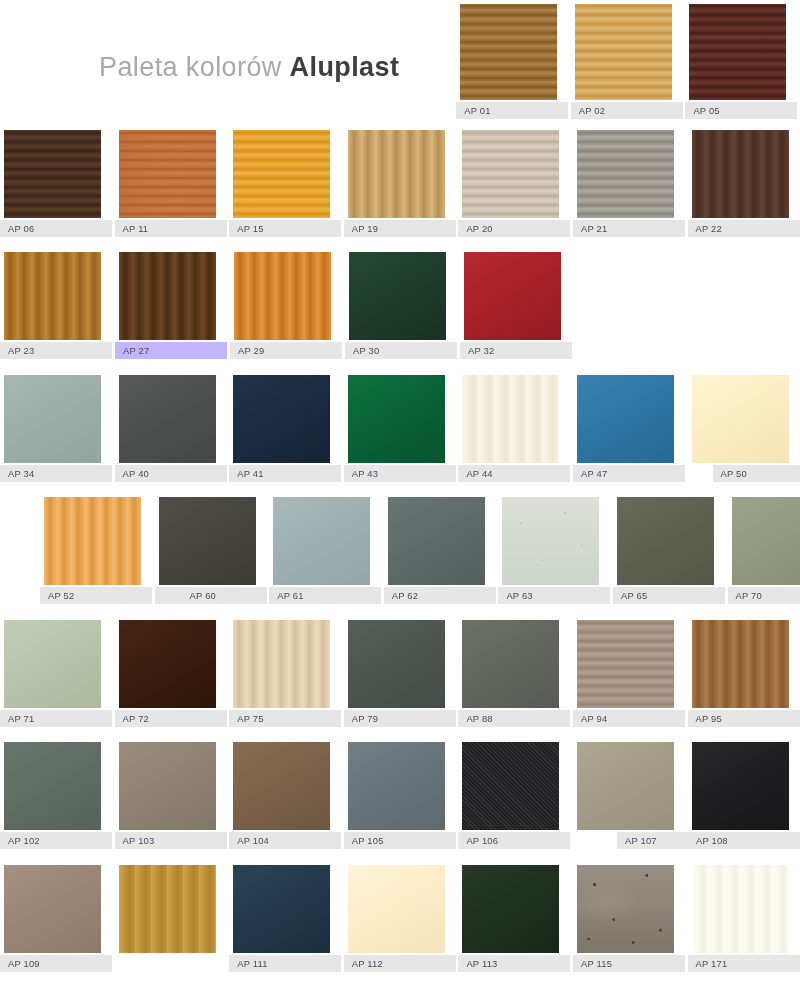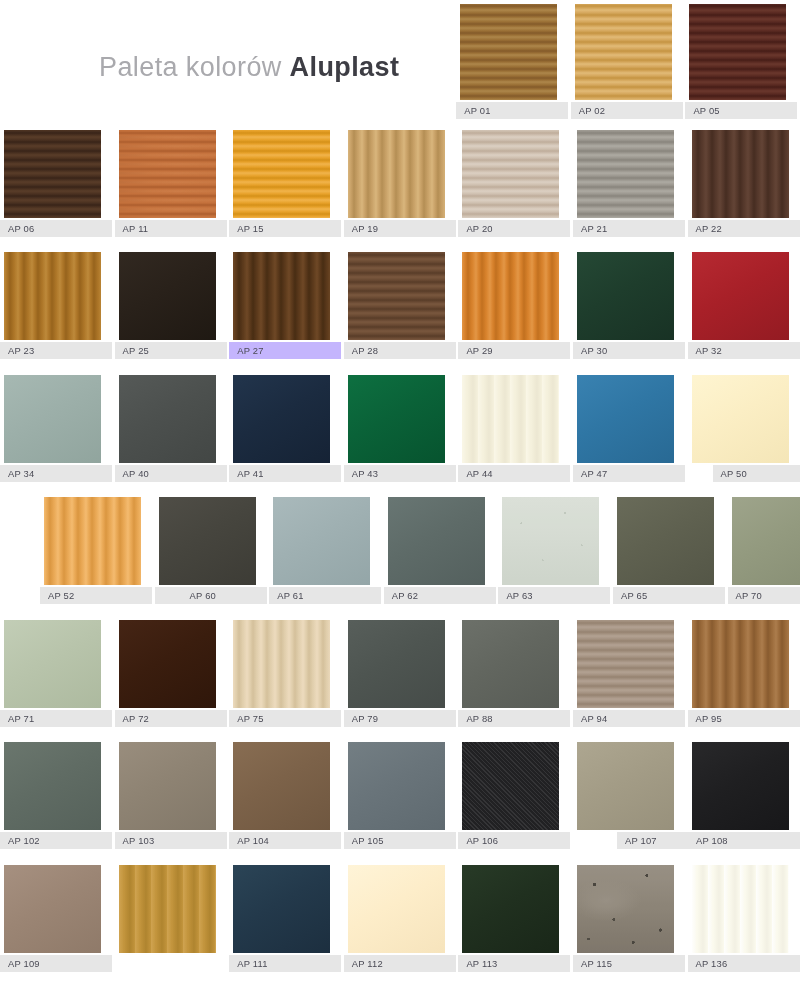--- a/index.html
+++ b/index.html
@@ -181,39 +181,25 @@
     </div>
     <div class="palette-row" style="top: 252px;">
       <div class="swatch-cell" style="width: 112.4px;">
         <div class="swatch-chip" style="height: 88px; background: rgb(173, 118, 40);">
           <div class="tex" style="background: repeating-linear-gradient(90deg, rgb(192, 140, 61) 0px, rgb(173, 118, 40) 3px, rgb(149, 98, 28) 6px, rgb(173, 118, 40) 10px, rgb(192, 140, 61) 14px), radial-gradient(24px 40px at 55% 42%, rgb(149, 98, 28) 0%, transparent 62%), linear-gradient(0deg, rgb(149, 98, 28), rgb(173, 118, 40) 45%, rgb(192, 140, 61)); opacity: 0.9;"></div>
         </div>
         <div class="swatch-gap"></div>
         <div class="swatch-label" style="background: rgb(230, 230, 230); color: rgb(74, 74, 85);">AP 23</div>
       </div>
       <div class="swatch-cell" style="width: 112.4px;">
-        <div class="swatch-chip" style="height: 88px; background: rgb(41, 33, 26);">
-          <div class="tex" style="background: linear-gradient(150deg, rgb(51, 42, 34) 0%, rgb(41, 33, 26) 45%, rgb(29, 23, 17) 100%); opacity: 0.85;"></div>
-        </div>
-        <div class="swatch-gap"></div>
-        <div class="swatch-label" style="background: rgb(230, 230, 230); color: rgb(74, 74, 85);">AP 25</div>
-      </div>
-      <div class="swatch-cell" style="width: 112.4px;">
         <div class="swatch-chip" style="height: 88px; background: rgb(92, 58, 28);">
           <div class="tex" style="background: repeating-linear-gradient(90deg, rgb(113, 74, 39) 0px, rgb(92, 58, 28) 3px, rgb(71, 44, 19) 6px, rgb(92, 58, 28) 10px, rgb(113, 74, 39) 14px), radial-gradient(24px 40px at 55% 42%, rgb(71, 44, 19) 0%, transparent 62%), linear-gradient(0deg, rgb(71, 44, 19), rgb(92, 58, 28) 45%, rgb(113, 74, 39)); opacity: 0.9;"></div>
         </div>
         <div class="swatch-gap"></div>
         <div class="swatch-label" style="background: #c4b5fd; color: rgb(74, 74, 85);">AP 27</div>
-      </div>
-      <div class="swatch-cell" style="width: 112.4px;">
-        <div class="swatch-chip" style="height: 88px; background: rgb(106, 74, 51);">
-          <div class="tex" style="background: repeating-linear-gradient(0deg, rgb(124, 90, 64) 0px, rgb(106, 74, 51) 2px, rgb(87, 59, 40) 4px, rgb(106, 74, 51) 6px, rgb(124, 90, 64) 9px), linear-gradient(90deg, rgb(87, 59, 40), rgb(106, 74, 51) 30%, rgb(124, 90, 64) 60%, rgb(106, 74, 51)); opacity: 0.9;"></div>
-        </div>
-        <div class="swatch-gap"></div>
-        <div class="swatch-label" style="background: rgb(230, 230, 230); color: rgb(74, 74, 85);">AP 28</div>
       </div>
       <div class="swatch-cell" style="width: 112.4px;">
         <div class="swatch-chip" style="height: 88px; background: rgb(216, 130, 44);">
           <div class="tex" style="background: repeating-linear-gradient(90deg, rgb(229, 153, 73) 0px, rgb(216, 130, 44) 3px, rgb(192, 111, 30) 6px, rgb(216, 130, 44) 10px, rgb(229, 153, 73) 14px), radial-gradient(24px 40px at 55% 42%, rgb(192, 111, 30) 0%, transparent 62%), linear-gradient(0deg, rgb(192, 111, 30), rgb(216, 130, 44) 45%, rgb(229, 153, 73)); opacity: 0.9;"></div>
         </div>
         <div class="swatch-gap"></div>
         <div class="swatch-label" style="background: rgb(230, 230, 230); color: rgb(74, 74, 85);">AP 29</div>
       </div>
       <div class="swatch-cell" style="width: 112.4px;">
         <div class="swatch-chip" style="height: 88px; background: rgb(30, 61, 44);">
@@ -475,16 +461,16 @@
           <div class="tex" style="background: radial-gradient(circle at 18% 22%, rgb(67, 64, 58) 0px, rgb(67, 64, 58) 1.6px, transparent 1.7px), radial-gradient(circle at 72% 12%, rgb(67, 64, 58) 0px, rgb(67, 64, 58) 1.4px, transparent 1.5px), radial-gradient(circle at 38% 62%, rgb(74, 71, 63) 0px, rgb(74, 71, 63) 1.5px, transparent 1.6px), radial-gradient(circle at 86% 74%, rgb(67, 64, 58) 0px, rgb(67, 64, 58) 1.6px, transparent 1.7px), radial-gradient(circle at 12% 84%, rgb(74, 71, 63) 0px, rgb(74, 71, 63) 1.3px, transparent 1.4px), radial-gradient(circle at 58% 88%, rgb(67, 64, 58) 0px, rgb(67, 64, 58) 1.5px, transparent 1.6px), radial-gradient(50px 30px at 30% 40%, rgb(154, 146, 134) 0%, transparent 70%), linear-gradient(0deg, rgb(125, 117, 106), rgb(140, 132, 119) 50%, rgb(154, 146, 134)); opacity: 0.9;"></div>
         </div>
         <div class="swatch-gap"></div>
         <div class="swatch-label" style="background: rgb(230, 230, 230); color: rgb(74, 74, 85);">AP 115</div>
       </div>
       <div class="swatch-cell" style="width: 112.4px;">
         <div class="swatch-chip" style="height: 88px; background: rgb(251, 250, 238);">
           <div class="tex" style="background: repeating-linear-gradient(90deg, rgb(255, 255, 255) 0px, rgb(251, 250, 238) 5px, rgb(242, 240, 226) 11px, rgb(251, 250, 238) 16px), linear-gradient(0deg, rgb(251, 250, 238), rgb(255, 255, 255)); opacity: 0.9;"></div>
         </div>
         <div class="swatch-gap"></div>
-        <div class="swatch-label" style="background: rgb(230, 230, 230); color: rgb(74, 74, 85);">AP 136</div>
+        <div class="swatch-label" style="background: rgb(230, 230, 230); color: rgb(74, 74, 85);">AP 171</div>
       </div>
     </div>
   </div>
 
 </body></html>

